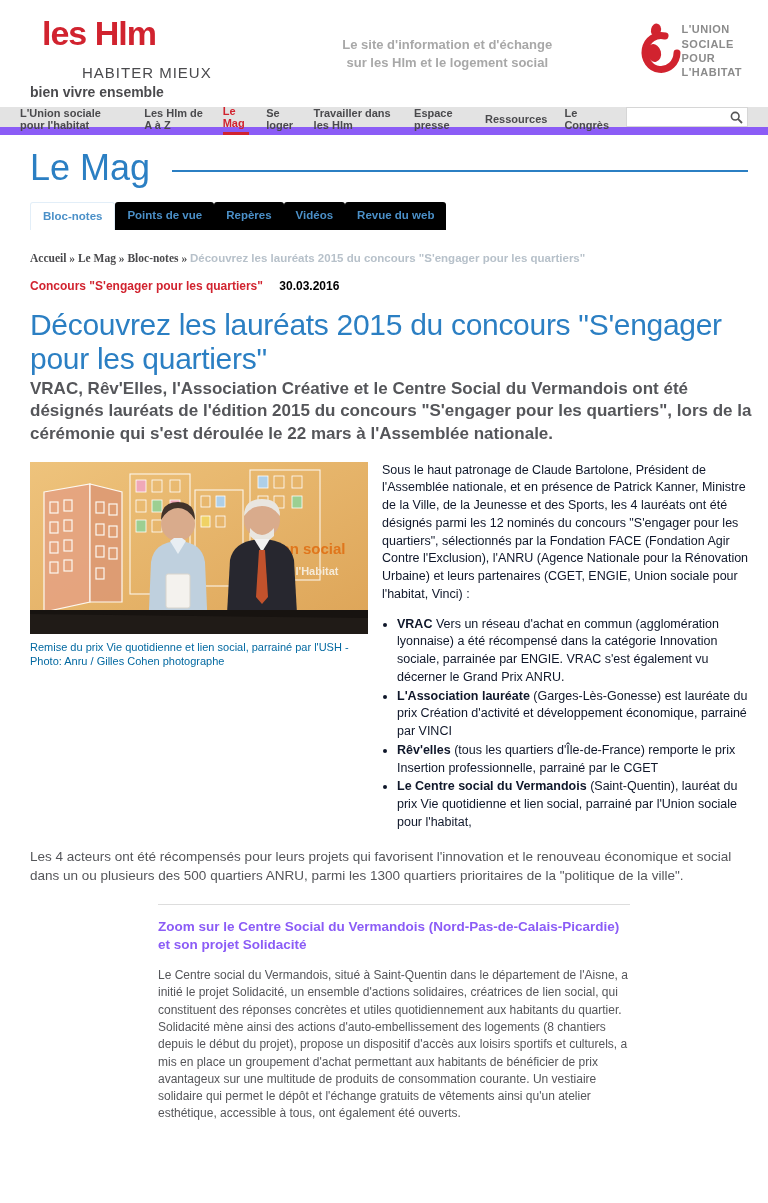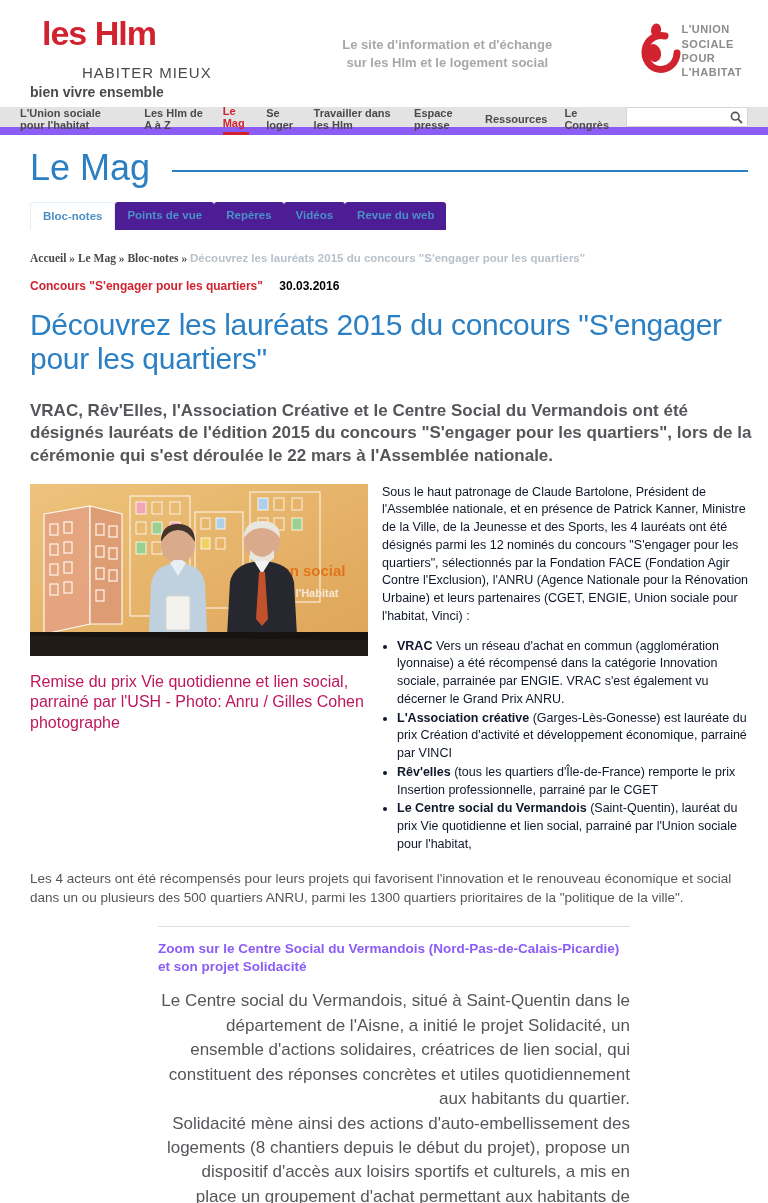--- a/index.html
+++ b/index.html
@@ -24,42 +24,42 @@
   .nav-item.active { color:#d1232f; border-bottom:3px solid #d1232f; }
   .searchbox { margin-left:auto; position:relative; }
   .searchbox input { width:122px; height:20px; border:1px solid #d6d6d6; background:#fff; padding:0 22px 0 6px; font-size:11px; }
   .searchbox svg { position:absolute; right:5px; top:4px; }
   
   .container { padding:0 14px 0 30px; }
   .page-title-row { display:flex; align-items:flex-start; margin-top:15px; }
   .page-title { color:#2b7fc3; font-size:36px; font-weight:400; line-height:1; }
   .title-rule { flex:1; height:2px; background:#2b7fc3; margin:20px 6px 0 22px; }
   .tabs { display:flex; margin-top:16px; }
-  .tab { background:#4c1d95; color:#4b90c8; font-size:11.5px; font-weight:bold; padding:7px 12px 8px; border-radius:3px 3px 0 0; cursor:pointer; }
+  .tab { background:#000000; color:#4b90c8; font-size:11.5px; font-weight:bold; padding:7px 12px 8px; border-radius:3px 3px 0 0; cursor:pointer; }
   .tab.active { background:#fff; border:1px solid #e2eef8; border-bottom:none; color:#4b90c8; }
   .breadcrumb { margin-top:22px; font-size:11.5px; }
   .breadcrumb .trail { font-weight:bold; color:#4a4a4d;font-family:Liberation Serif, serif; }
   .breadcrumb .current { color:#b7c1ca; font-weight:bold; }
   .cat-row { margin-top:15px; font-size:12px; font-weight:bold; }
   .cat-row .cat { color:#d1232f; }
   .cat-row .date { color:#000000; margin-left:13px; }
   h1.article-title { color:#2b7fc3; font-size:30px; font-weight:400; line-height:1.13; margin-top:15px; letter-spacing:-.3px; }
-  .intro { margin-top:24px; font-size:17px; font-weight:bold; color:#55565a; line-height:1.33; }
+  .intro { margin-top:2px; font-size:17px; font-weight:bold; color:#55565a; line-height:1.33; }
   
   .cols { display:flex; gap:14px; margin-top:16px; }
   .photo-col { flex:0 0 338px; }
-  .caption { color:#be185d; font-size:16px; line-height:1.3; margin-top:12px; }
+  .caption { color:#0369a1; font-size:11px; line-height:1.3; margin-top:2px; }
   .text-col { flex:1; font-size:12.5px; line-height:1.42; color:#0f172a; }
   .text-col ul { margin-top:12px; padding-left:15px; }
   .text-col li { margin-bottom:1px; }
   .summary { margin-top:14px; font-size:13.5px; line-height:1.45; }
   
   .zoom-box { width:472px; margin-left:128px; margin-top:18px; border-top:1px solid #ddd; padding-top:13px; }
   .zoom-box h3 { font-size:13.5px; color:#8b5cf6; line-height:1.35; margin-bottom:13px; }
-  .zoom-box p { font-size:17px; line-height:1.44;text-align:right; }
+  .zoom-box p { font-size:12px; line-height:1.44; }
 </style>
 </head>
 <body>
 
 <div class="header">
   <div class="logo-block">
     <div class="logo-main">les Hlm</div>
     <div class="logo-sub">HABITER MIEUX</div>
     <div class="logo-tag">bien vivre ensemble</div>
   </div>
@@ -213,21 +213,21 @@
           <path d="M0 148 L338 148 L338 156 L0 152 Z" fill="#171310"></path>
         </svg>
       </div>
       <div class="caption">Remise du prix Vie quotidienne et lien social, parrainé par l'USH - Photo: Anru / Gilles Cohen photographe</div>
     </div>
 
     <div class="text-col">
       <p>Sous le haut patronage de Claude Bartolone, Président de l'Assemblée nationale, et en présence de Patrick Kanner, Ministre de la Ville, de la Jeunesse et des Sports, les 4 lauréats ont été désignés parmi les 12 nominés du concours "S'engager pour les quartiers", sélectionnés par la Fondation FACE (Fondation Agir Contre l'Exclusion), l'ANRU (Agence Nationale pour la Rénovation Urbaine) et leurs partenaires (CGET, ENGIE, Union sociale pour l'habitat, Vinci) :</p>
       <ul>
         <li><b>VRAC</b><span> Vers un réseau d'achat en commun (agglomération lyonnaise) a été récompensé dans la catégorie Innovation sociale, parrainée par ENGIE. VRAC s'est également vu décerner le Grand Prix ANRU.</span></li>
-        <li><b>L'Association créative</b><span> (Garges-Lès-Gonesse) est lauréate du prix Création d'activité et développement économique, parrainé par VINCI</span></li>
+        <li><b>L'Association lauréate</b><span> (Garges-Lès-Gonesse) est lauréate du prix Création d'activité et développement économique, parrainé par VINCI</span></li>
         <li><b>Rêv'elles</b><span> (tous les quartiers d'Île-de-France) remporte le prix Insertion professionnelle, parrainé par le CGET</span></li>
         <li><b>Le Centre social du Vermandois</b><span> (Saint-Quentin), lauréat du prix Vie quotidienne et lien social, parrainé par l'Union sociale pour l'habitat,</span></li>
       </ul>
     </div>
   </div>
 
   <p class="summary">Les 4 acteurs ont été récompensés pour leurs projets qui favorisent l'innovation et le renouveau économique et social dans un ou plusieurs des 500 quartiers ANRU, parmi les 1300 quartiers prioritaires de la "politique de la ville".</p>
 
   <div class="zoom-box">
     <h3>Zoom sur le Centre Social du Vermandois (Nord-Pas-de-Calais-Picardie) et son projet Solidacité</h3>

